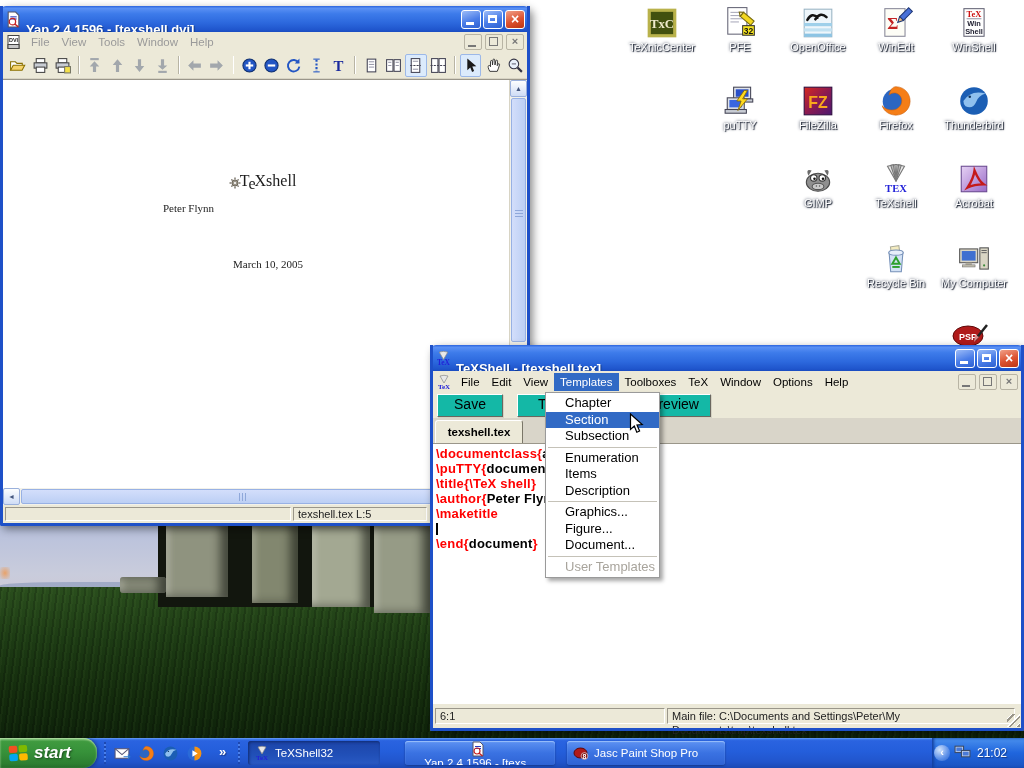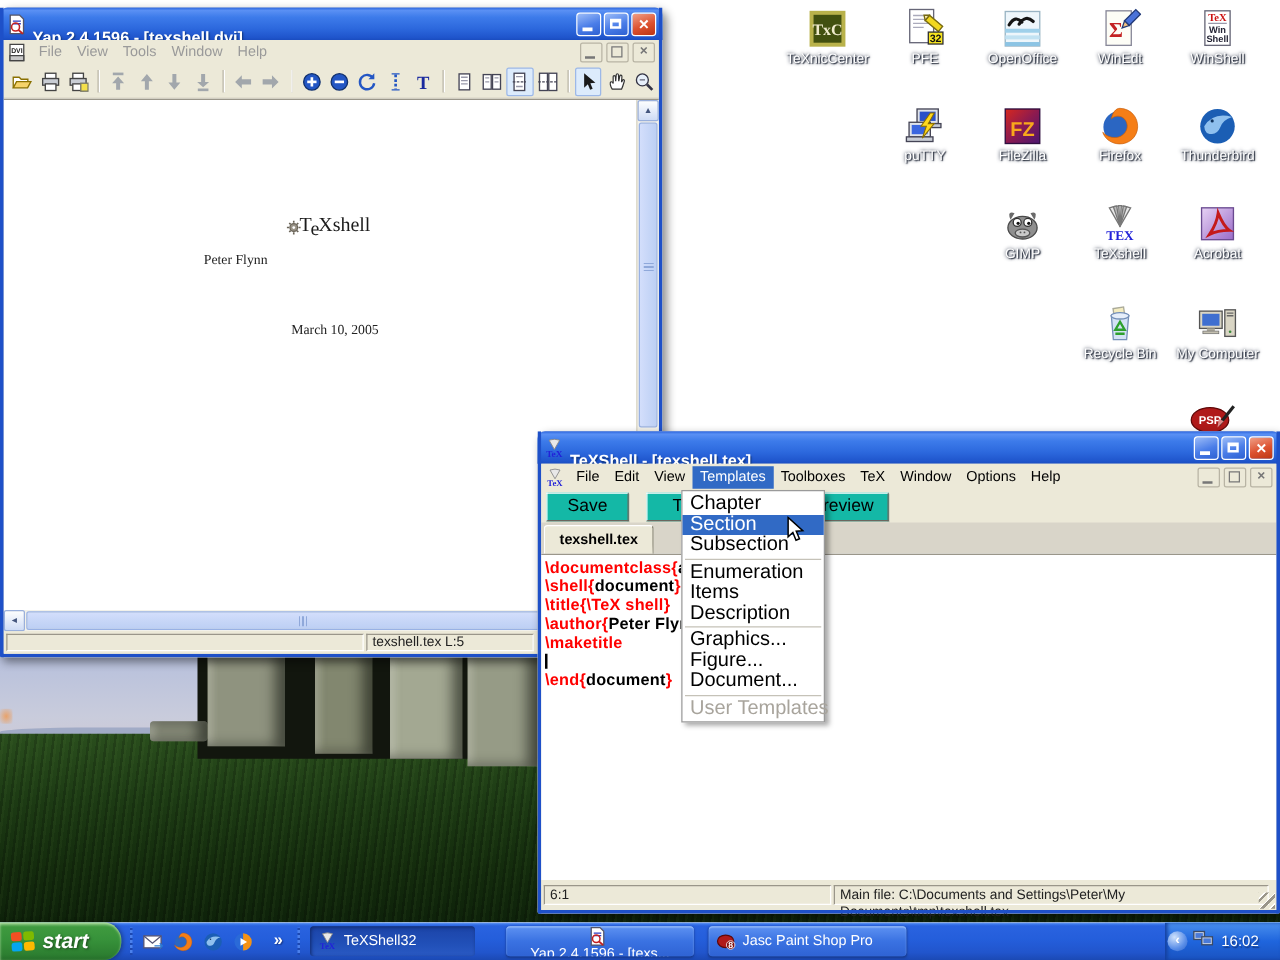--- a/index.html
+++ b/index.html
@@ -86,21 +86,21 @@
   .tab{position:absolute;left:2px;top:2px;width:86px;height:23px;background:#ece9d8;border:1px solid;border-color:#fff #7a7668 transparent #fff;border-radius:3px 3px 0 0;font-weight:bold;font-size:11.5px;text-align:center;line-height:22px;}
   #ts-editor{position:absolute;left:3px;top:98px;width:588px;height:261px;background:#fff;border-top:1px solid #9a968a;box-sizing:border-box;overflow:hidden;}
   .eline{height:15px;line-height:15px;font-size:13px;font-weight:bold;letter-spacing:.2px;white-space:pre;padding-left:3px;}
   .tok-cmd{color:#ff0000;}
   .tok-arg{color:#000;}
   .caret{display:inline-block;width:2px;height:12px;background:#000;vertical-align:-2px;}
   #ts-status{position:absolute;left:3px;top:359px;width:588px;height:24px;background:#ece9d8;display:flex;align-items:center;font-size:11px;}
   .grip{position:absolute;right:1px;bottom:1px;width:13px;height:13px;background:repeating-linear-gradient(135deg,transparent 0 3px,#fff 3px 4px,#9a968a 4px 6px);}
   
   #tpl{position:absolute;left:115px;top:47px;width:113px;background:#fff;border:1px solid #9a9a9a;box-shadow:3px 3px 4px rgba(0,0,0,.35);padding:2px 0;z-index:20;}
-  .tplitem{height:16.5px;line-height:16.5px;font-size:16px;padding-left:6px;color:#000;white-space:nowrap;}
+  .tplitem{height:16.5px;line-height:16.5px;font-size:13px;padding-left:19px;color:#000;white-space:nowrap;}
   .tplitem.hl{background:#316ac5;color:#fff;}
   .tplitem.dis{color:#a8a49c;}
   .tplsep{height:1px;background:#c5c2b8;margin:2px 2px;}
 
   
   #taskbar{position:absolute;left:0;top:738px;width:1024px;height:30px;z-index:10;
     background:linear-gradient(180deg,#6a9cf6 0%,#3a76ea 5%,#2a63e0 9%,#245edb 45%,#2155cc 80%,#1b49b4 100%);}
   #startbtn{position:absolute;left:0;top:0;width:97px;height:30px;border-radius:0 14px 14px 0;
     background:linear-gradient(180deg,#7cc275 0%,#3f9a3f 12%,#37923a 45%,#2d7f31 85%,#256e2a 100%);
     box-shadow:1px 0 4px rgba(0,0,0,.4),inset 0 1px 2px #b8e0a8;display:flex;align-items:center;padding-left:8px;box-sizing:border-box;}
@@ -548,21 +548,21 @@
     <div id="ts-tools">
         <span class="tsbtn" style="left: 4px; width: 64px; line-height: 19px;">Save</span>
         <span class="tsbtn" style="left: 84px; width: 64px; line-height: 19px;">TeX</span>
         <span class="tsbtn" style="left: 204px; width: 72px; line-height: 19px;">Preview</span>
       </div>
     <div id="ts-tabs">
       <span class="tab">texshell.tex</span>
     </div>
     <div id="ts-editor" style="padding-top: 2px;">
         <div class="eline"><span class="tok-cmd">\documentclass{</span><span class="tok-arg">article}</span></div>
-        <div class="eline"><span class="tok-cmd">\shell{</span><span class="tok-arg">document</span><span class="tok-cmd">}</span></div>
+        <div class="eline"><span class="tok-cmd">\puTTY{</span><span class="tok-arg">document</span><span class="tok-cmd">}</span></div>
         <div class="eline"><span class="tok-cmd">\title{\TeX shell}</span></div>
         <div class="eline"><span class="tok-cmd">\author{</span><span class="tok-arg">Peter Flynn}</span></div>
         <div class="eline"><span class="tok-cmd">\maketitle</span></div>
         <div class="eline"><span class="caret"></span></div>
         <div class="eline"><span class="tok-cmd">\end{</span><span class="tok-arg">document</span><span class="tok-cmd">}</span></div>
       </div>
     <div id="ts-status">
       <span class="spanel" style="width:230px;height:16px;line-height:14px;">6:1</span>
       <span class="spanel" style="width:348px;height:16px;line-height:14px;">Main file: C:\Documents and Settings\Peter\My Documents\tmp\texshell.tex</span>
       <span class="grip"></span>
@@ -652,16 +652,16 @@
           <span>Jasc Paint Shop Pro</span>
         </span></span>
     <div id="tray">
       <span class="trchev">‹</span>
       <span id="tray-net"><svg viewBox="0 0 16 16">
             <rect x="1" y="3" width="8" height="6" fill="#cdd8ea" stroke="#3a4a66"></rect>
             <rect x="2.2" y="4.2" width="5.6" height="3.6" fill="#4a7ad8"></rect>
             <rect x="7" y="7" width="8" height="6" fill="#cdd8ea" stroke="#3a4a66"></rect>
             <rect x="8.2" y="8.2" width="5.6" height="3.6" fill="#4a7ad8"></rect>
           </svg></span>
-      <span id="clock">16:02</span>
+      <span id="clock">21:02</span>
     </div>
   </div>
 </div>
 
 </body></html>

